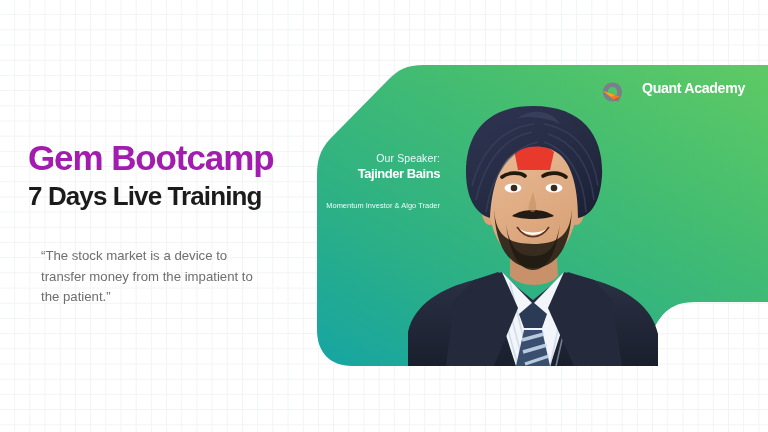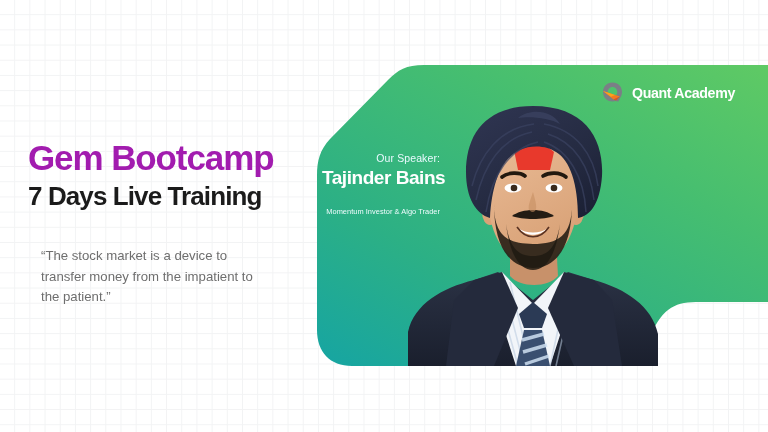--- a/index.html
+++ b/index.html
@@ -96,21 +96,21 @@
   .speaker-kicker {
     font-size: 10.5px;
     font-weight: 400;
     color: #eafaff;
     letter-spacing: 0.1px;
     line-height: 1.2;
   }
 
   .speaker-name {
     margin-top: 2px;
-    font-size: 19px;
+    font-size: 13px;
     font-weight: 700;
     color: #ffffff;
     letter-spacing: -0.45px;
     line-height: 1.15;
     white-space: nowrap;
   }
 
   .speaker-role {
     margin-top: 20px;
     font-size: 7.4px;
@@ -120,22 +120,21 @@
     line-height: 1.2;
     white-space: nowrap;
   }
 
   
   .logo {
     position: absolute;
     left: 600px;
     top: 80px;
     display: flex;
-    align-items: center;
-    gap: 7px;
+    gap: 17px;
     z-index: 7;
   }
   .logo-mark { width: 25px; height: 25px; display: block; }
   .logo-text {
     font-size: 14.2px;
     font-weight: 700;
     color: #ffffff;
     letter-spacing: -0.35px;
     white-space: nowrap;
   }

